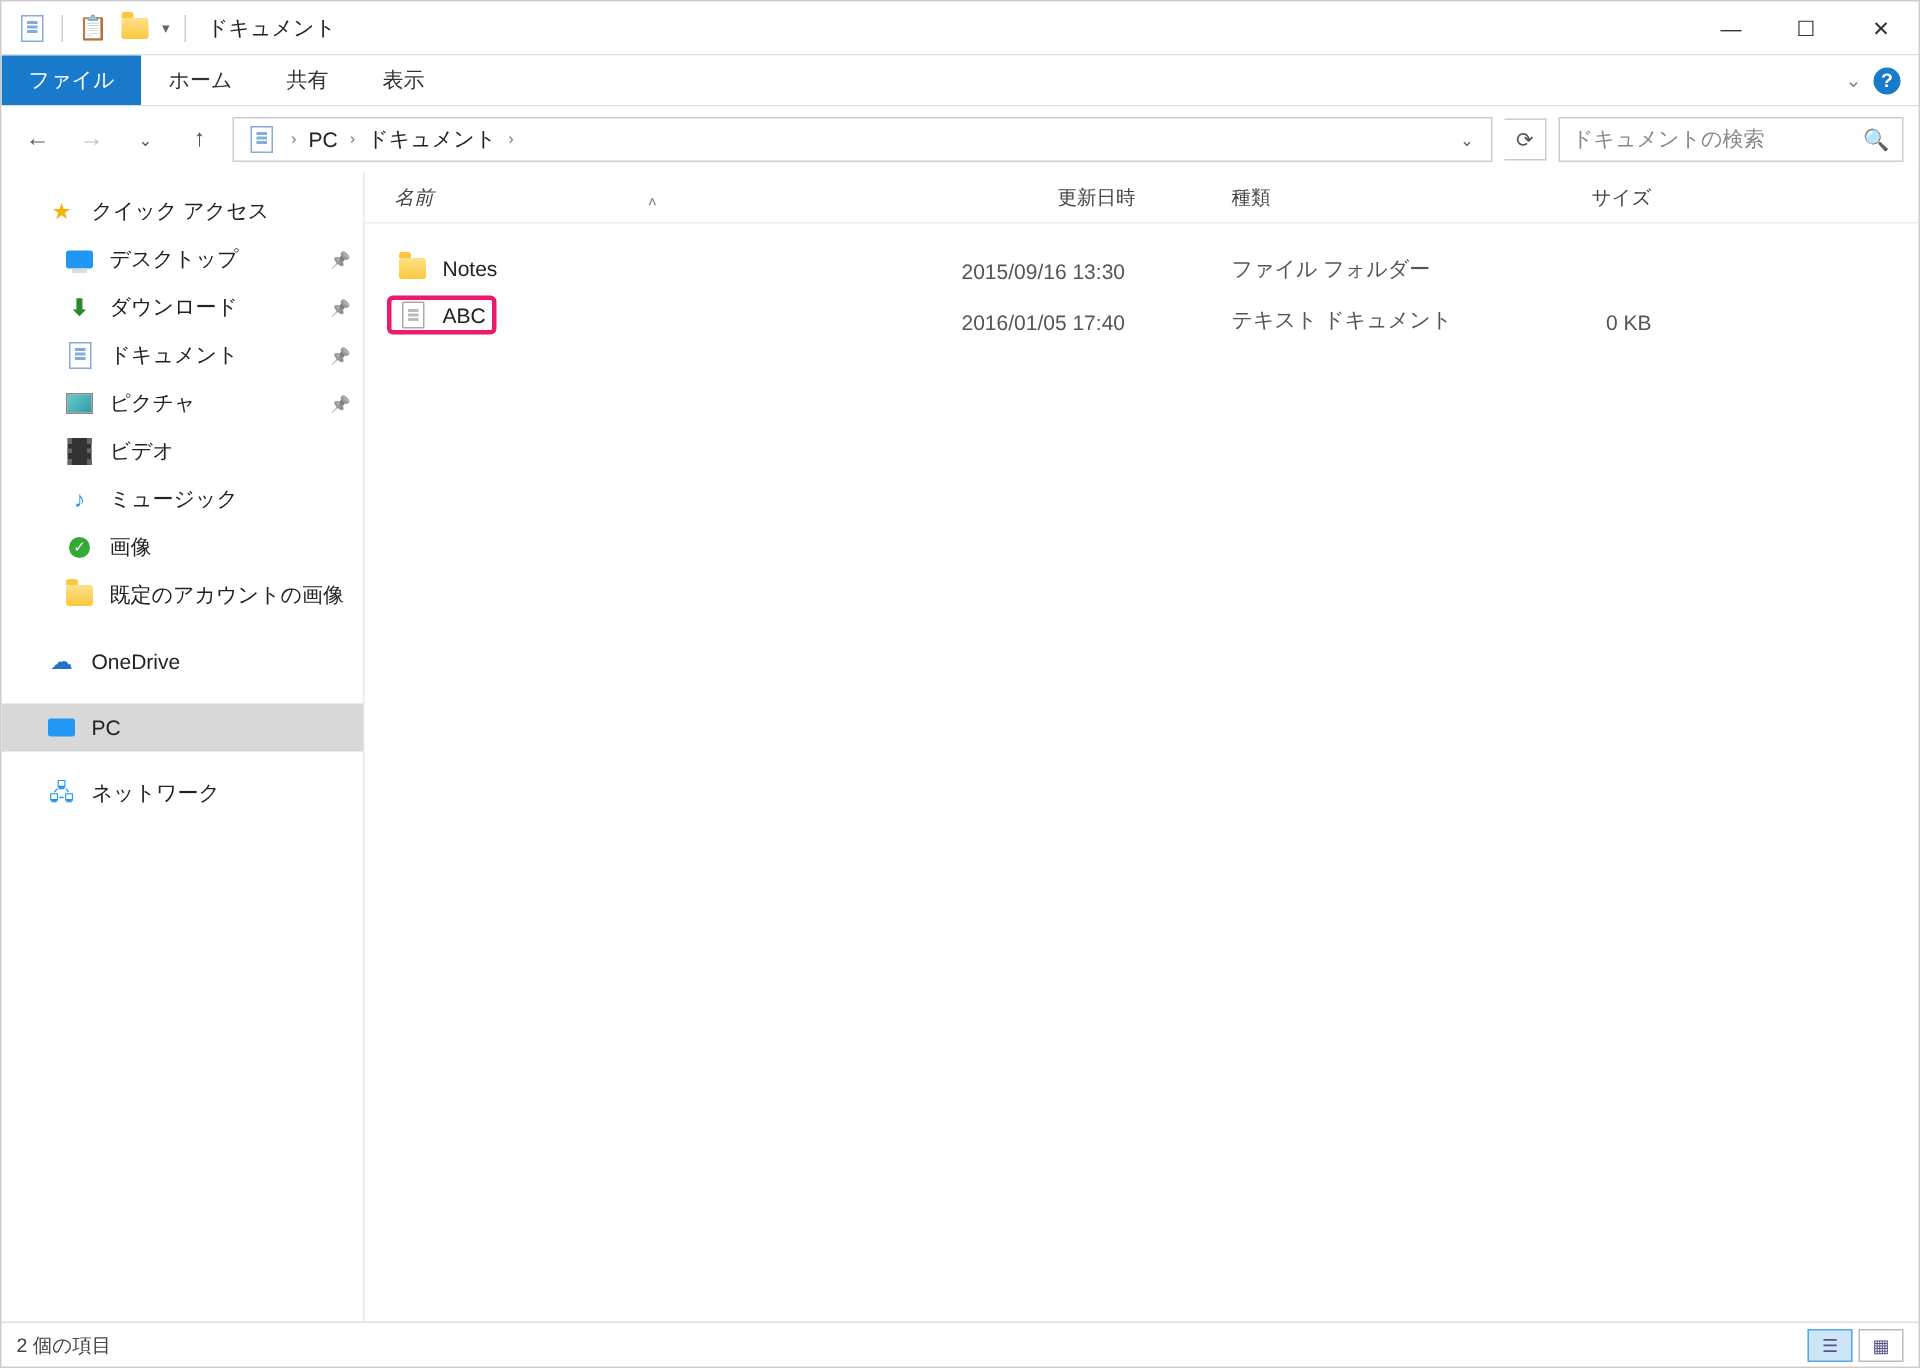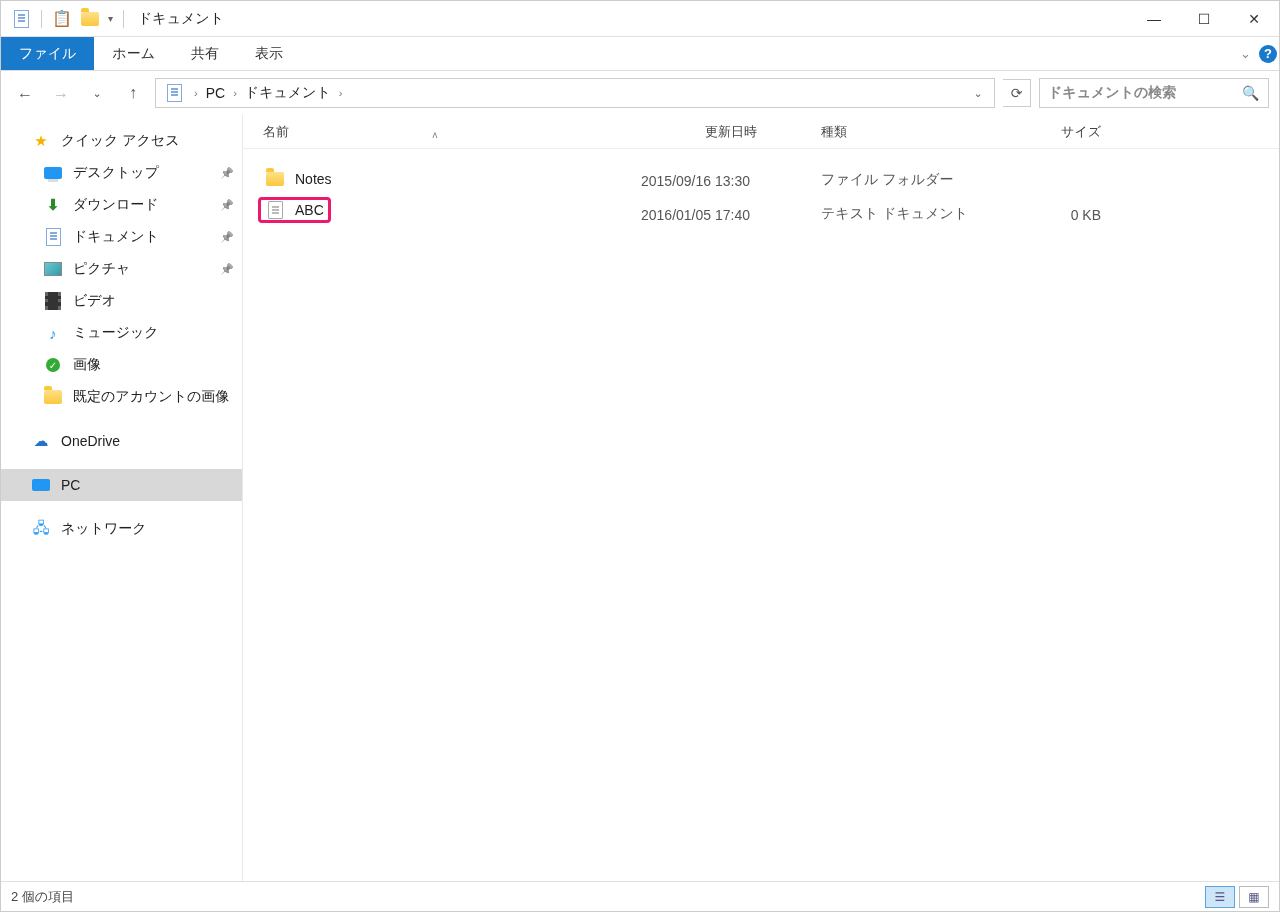--- a/index.html
+++ b/index.html
@@ -8,55 +8,55 @@
 
 .title-bar { height: 36px; display: flex; align-items: center; background: #fff; padding: 0 0 0 6px; border-bottom: 1px solid #e0e0e0; }
 .tb-icon { width: 20px; height: 20px; margin: 0 4px; display:flex; align-items:center; justify-content:center; }
 .tb-sep { width:1px; height: 18px; background:#ccc; margin:0 6px; }
 .tb-dropdown { font-size:10px; color:#666; margin: 0 4px; }
 .title-text { margin-left: 8px; font-size: 14px; color: #222; }
 .win-controls { margin-left: auto; display: flex; height: 100%; }
 .win-btn { width: 50px; height: 100%; display: flex; align-items: center; justify-content: center; font-size: 14px; color: #333; }
 
 
-.ribbon { display: flex; align-items: stretch; background: #fff; height: 34px; border-bottom: 1px solid #ddd; padding-right:2px;}
+.ribbon { display: flex; align-items: stretch; background: #fff; height: 34px; border-bottom: 1px solid #ddd; padding-right:12px;}
 .ribbon-tab { padding: 8px 18px; font-size: 14px; color: #333; cursor: pointer; }
 .ribbon-tab.file { background: #1979ca; color: #fff; }
 .ribbon-right { margin-left:auto; display:flex; align-items:center; gap:8px; }
 .ribbon-chevron { color:#888; font-size:13px; }
 .help-icon { width:18px; height:18px; border-radius:50%; background:#1979ca; color:#fff; font-size:13px; display:flex; align-items:center; justify-content:center; font-weight:bold;}
 
 
 .addr-row { height: 44px; display:flex; align-items:center; padding: 0 10px; gap: 8px; background:#fff; }
 .nav-btn { width: 28px; height: 28px; display:flex; align-items:center; justify-content:center; color:#555; font-size:16px; }
 .nav-btn.disabled { color:#bbb; }
 .addr-box { flex:1; height: 30px; border:1px solid #ccc; display:flex; align-items:center; padding:0 4px; gap:6px; }
 .addr-seg { font-size:14px; color:#222; padding:0 2px; cursor:pointer; }
 .addr-caret { color:#777; font-size:11px; }
 .addr-spacer { flex:1; }
 .addr-refresh { width:28px; height:28px; border:1px solid #ccc; border-left:none; display:flex; align-items:center; justify-content:center; font-size:14px; color:#555;}
 .addr-drop { width:24px; height:28px; display:flex; align-items:center; justify-content:center; color:#666; font-size:11px;}
-.search-box { width: 230px; height: 30px; border:1px solid #ccc; display:flex; align-items:center; padding: 0 8px; color:#888; font-size:14px;font-weight:bold; }
+.search-box { width: 230px; height: 30px; border:1px solid #ccc; display:flex; align-items:center; padding: 0 8px; color:#888; font-size:14px; }
 .search-box .sicon { margin-left:auto; color:#888; }
 
 
 .main { flex:1; display:flex; min-height:0; }
 .sidebar { width: 242px; border-right: 1px solid #e8e8e8; padding: 10px 0; overflow:hidden; }
 .side-item { display:flex; align-items:center; padding: 7px 8px 7px 30px; font-size:14px; color:#222; cursor:pointer; white-space:nowrap; overflow:hidden; text-overflow:ellipsis; }
 .side-item.pinned::after { content:"📌"; color:#bbb; margin-left:auto; font-size:11px; filter:grayscale(1) opacity(0.7); }
 .side-item.selected { background:#d8d8d8; }
 .side-item .ic { width:20px; height:18px; margin-right:10px; display:flex; align-items:center; justify-content:center; font-size:15px;}
 .side-item.l1 { padding-left: 30px; }
 .side-item.l2 { padding-left: 42px; }
 .side-sp { height: 12px; }
 
 
 .content { flex:1; display:flex; flex-direction:column; }
 .cols { display:flex; align-items:center; height: 34px; font-size:13px; color:#444; border-bottom:1px solid #eee; }
-.col-name { width: 398px; padding-left: 20px; display:flex; align-items:flex-end; gap:23px;}
+.col-name { width: 398px; padding-left: 20px; display:flex; align-items:flex-end; gap:23px;font-style:italic;}
 .col-date { width: 180px; text-align: center; }
 .col-type { width: 180px; }
 .col-size { width: 120px; text-align:right; padding-right:20px;}
 .sort-caret { font-size:10px; color:#777; margin-left: 120px;}
 .files { flex:1; padding: 6px 0; }
 .file-row { display:flex; align-items:flex-end; height: 34px; font-size:14px; color:#222; }
 .file-row .fn { width: 398px; padding-left: 22px; display:flex; align-items:center; gap:10px;}
 .file-row .fd { width: 180px; color:#555;}
 .file-row .ft { width: 180px; color:#555;}
 .file-row .fs { width: 120px; text-align:right; color:#555; padding-right:20px; }

